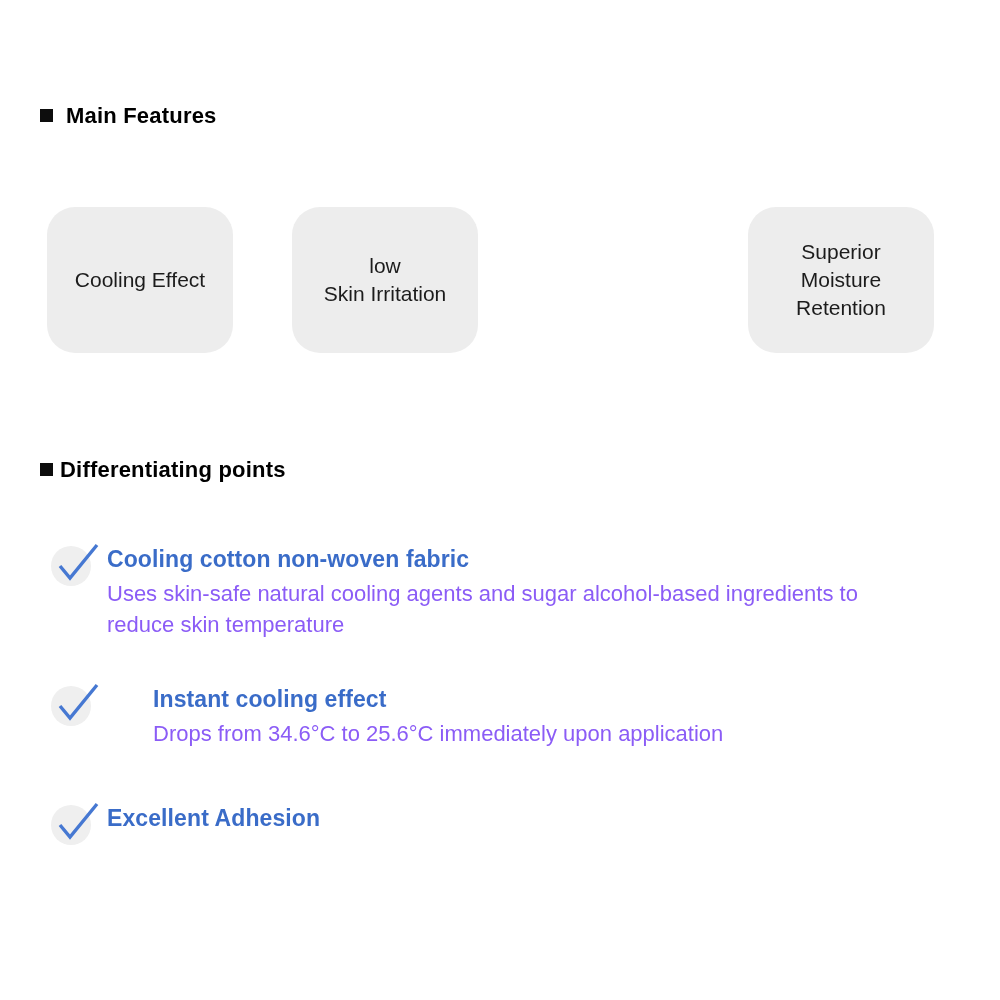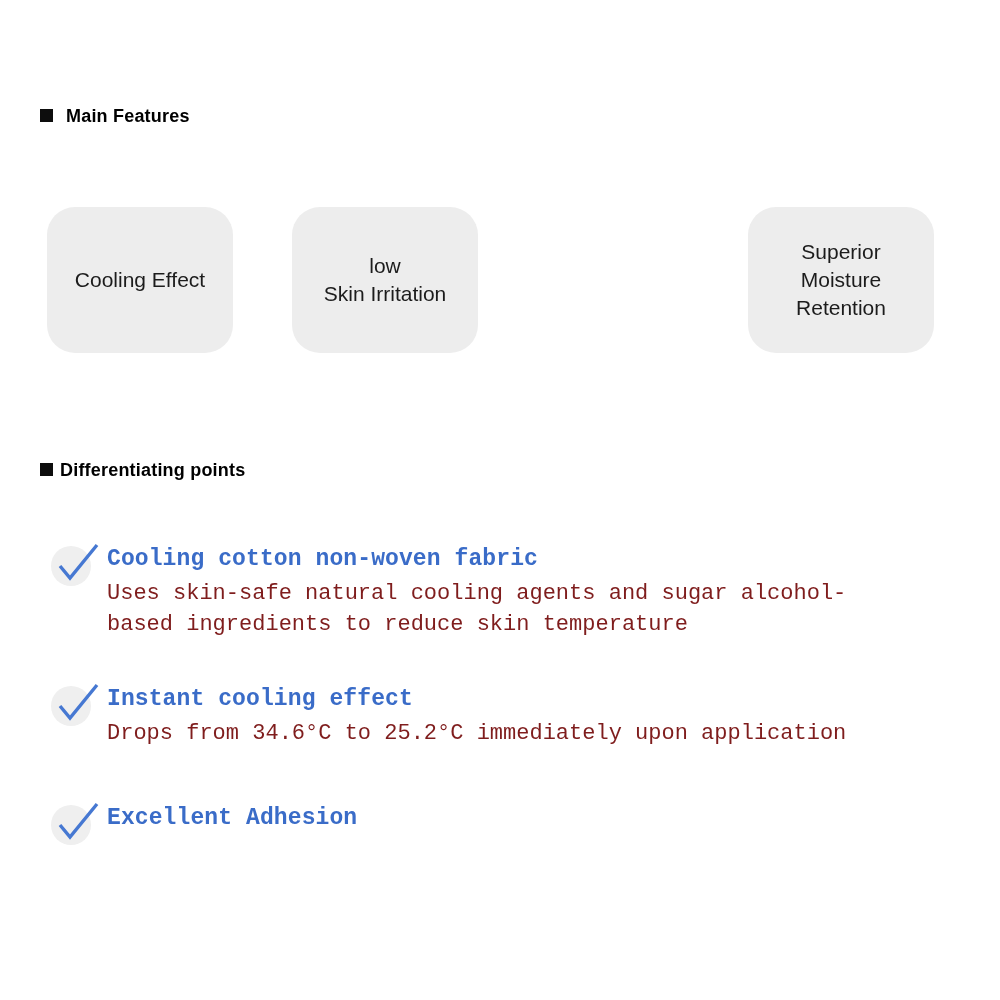--- a/index.html
+++ b/index.html
@@ -16,21 +16,21 @@
     position: absolute;
     inset: 0;
     background: #ffffff;
   }
 
   
   .heading {
     position: absolute;
     display: flex;
     align-items: flex-start;
-    font-size: 18px;
+    font-size: 22px;
     font-weight: bold;
     color: #000000;
     line-height: 30px;
     letter-spacing: 0.2px;
   }
   .heading .bullet {
     width: 13px;
     height: 13px;
     background: #0d0d0d;
     margin-top: 8px;
@@ -64,24 +64,23 @@
   .feature-box.b2 { left: 292px; }
   .feature-box.b3 { left: 531px; }
   .feature-box.b4 { left: 748px; }
 
   
   .diff-item {
     position: absolute;
     left: 51px;
     display: flex;
     align-items: flex-start;
-    font-family: Liberation Mono, monospace;
   }
   .diff-item.i1 { top: 544px; }
-  .diff-item.i2 { top: 684px; }
+  .diff-item.i2 { top: 684px; gap: 46px; }
   .diff-item.i3 { top: 803px; }
 
   .check-wrap {
     position: relative;
     width: 44px;
     height: 44px;
     flex: 0 0 auto;
   }
   .check-circle {
     position: absolute;
@@ -105,21 +104,21 @@
     font-size: 23px;
     font-weight: 600;
     line-height: 30px;
     color: #3a6cc8;
     letter-spacing: 0.1px;
   }
   .diff-desc {
     margin-top: 4px;
     font-size: 22px;
     line-height: 31px;
-    color: #7f1d1d;
+    color: #8b5cf6;
     max-width: 765px;
   }
 </style>
 </head>
 <body>
 
 <div class="canvas">
 
   <h2 class="heading heading-main">
     <span class="bullet"></span>
@@ -159,21 +158,21 @@
 
   <div class="diff-item i2">
     <span class="check-wrap">
       <span class="check-circle"></span>
       <svg viewBox="0 0 48 48" fill="none" xmlns="http://www.w3.org/2000/svg">
         <polyline points="7,27 17,39 44,6" stroke="#4678d2" stroke-width="3.4" fill="none"></polyline>
       </svg>
     </span>
     <div class="diff-text">
       <div class="diff-title">Instant cooling effect</div>
-      <div class="diff-desc">Drops from 34.6°C to 25.2°C immediately upon application</div>
+      <div class="diff-desc">Drops from 34.6°C to 25.6°C immediately upon application</div>
     </div>
   </div>
 
   <div class="diff-item i3">
     <span class="check-wrap">
       <span class="check-circle"></span>
       <svg viewBox="0 0 48 48" fill="none" xmlns="http://www.w3.org/2000/svg">
         <polyline points="7,27 17,39 44,6" stroke="#4678d2" stroke-width="3.4" fill="none"></polyline>
       </svg>
     </span>

